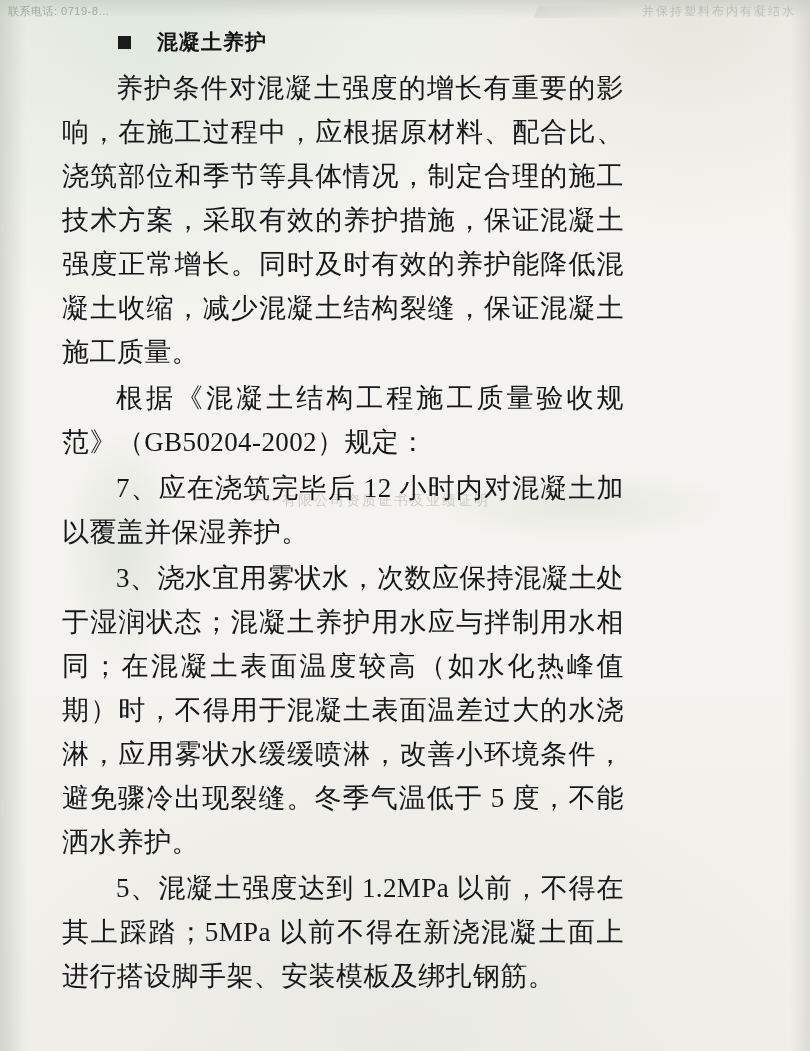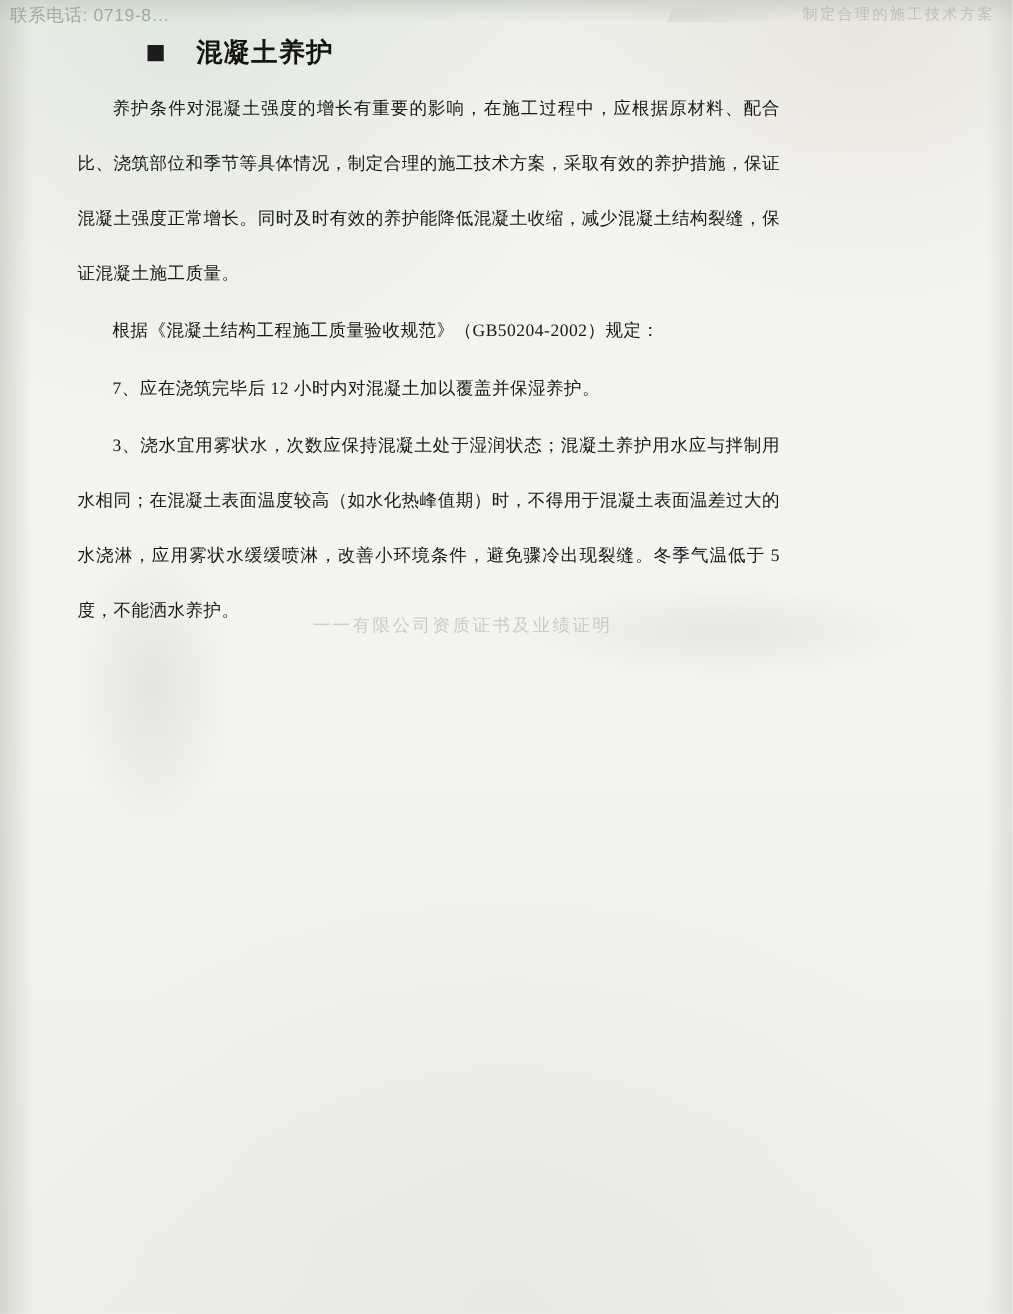--- a/index.html
+++ b/index.html
@@ -55,21 +55,21 @@
     left: 430px; top: 470px; width: 300px; height: 70px;
     background: radial-gradient(ellipse at center, rgba(210,214,206,0.4), rgba(243,242,238,0) 72%);
     pointer-events: none;
   }
 
   
   .ghost-left {
     position: absolute;
     left: 8px; top: 4px;
     font-family: "Liberation Sans", sans-serif;
-    font-size: 14px;
+    font-size: 11px;
     color: rgba(104,128,104,0.55);
     letter-spacing: 0.5px;
     white-space: nowrap;
   }
   .ghost-right {
     position: absolute;
     right: 14px; top: 3px;
     font-family: "Liberation Sans", sans-serif;
     font-size: 12px;
     color: rgba(150,150,146,0.45);
@@ -117,21 +117,21 @@
   .heading .htext {
     font-family: "Liberation Sans", "DejaVu Sans", sans-serif;
     font-size: 21px;
     font-weight: bold;
     color: #141414;
     letter-spacing: 1px;
   }
 
   p.para {
     margin: 0 0 2px 0;
-    font-size: 14px;
+    font-size: 27px;
     line-height: 44px;
     color: #16181a;
     text-align: justify;
     text-justify: inter-ideograph;
     text-indent: 2em;
     letter-spacing: 0.4px;
     font-family: "Liberation Serif", "DejaVu Serif", serif;
   }
 </style>
 </head>
@@ -139,28 +139,29 @@
 
 <div class="scan-bg"></div>
 <div class="edge-shade-top"></div>
 <div class="edge-shade-left"></div>
 <div class="edge-shade-right"></div>
 <div class="smudge-a"></div>
 <div class="smudge-b"></div>
 <div class="ghost-stripe"></div>
 
 <div class="ghost-left">联系电话: 0719-8…</div>
-<div class="ghost-right">制定合理的施工技术方案</div>
+<div class="ghost-right">并保持塑料布内有凝结水</div>
 <div class="ghost-mid">一一有限公司资质证书及业绩证明</div>
 
 <div class="page">
 
   <div class="heading">
     <span class="bullet"></span>
     <span class="htext">混凝土养护</span>
   </div>
 
   <p class="para">养护条件对混凝土强度的增长有重要的影响，在施工过程中，应根据原材料、配合比、浇筑部位和季节等具体情况，制定合理的施工技术方案，采取有效的养护措施，保证混凝土强度正常增长。同时及时有效的养护能降低混凝土收缩，减少混凝土结构裂缝，保证混凝土施工质量。</p>
   <p class="para">根据《混凝土结构工程施工质量验收规范》（GB50204-2002）规定：</p>
   <p class="para">7、应在浇筑完毕后 12 小时内对混凝土加以覆盖并保湿养护。</p>
   <p class="para">3、浇水宜用雾状水，次数应保持混凝土处于湿润状态；混凝土养护用水应与拌制用水相同；在混凝土表面温度较高（如水化热峰值期）时，不得用于混凝土表面温差过大的水浇淋，应用雾状水缓缓喷淋，改善小环境条件，避免骤冷出现裂缝。冬季气温低于 5 度，不能洒水养护。</p>
+  <p class="para">5、混凝土强度达到 1.2MPa 以前，不得在其上踩踏；5MPa 以前不得在新浇混凝土面上进行搭设脚手架、安装模板及绑扎钢筋。</p>
 
 </div>
 
 </body></html>

